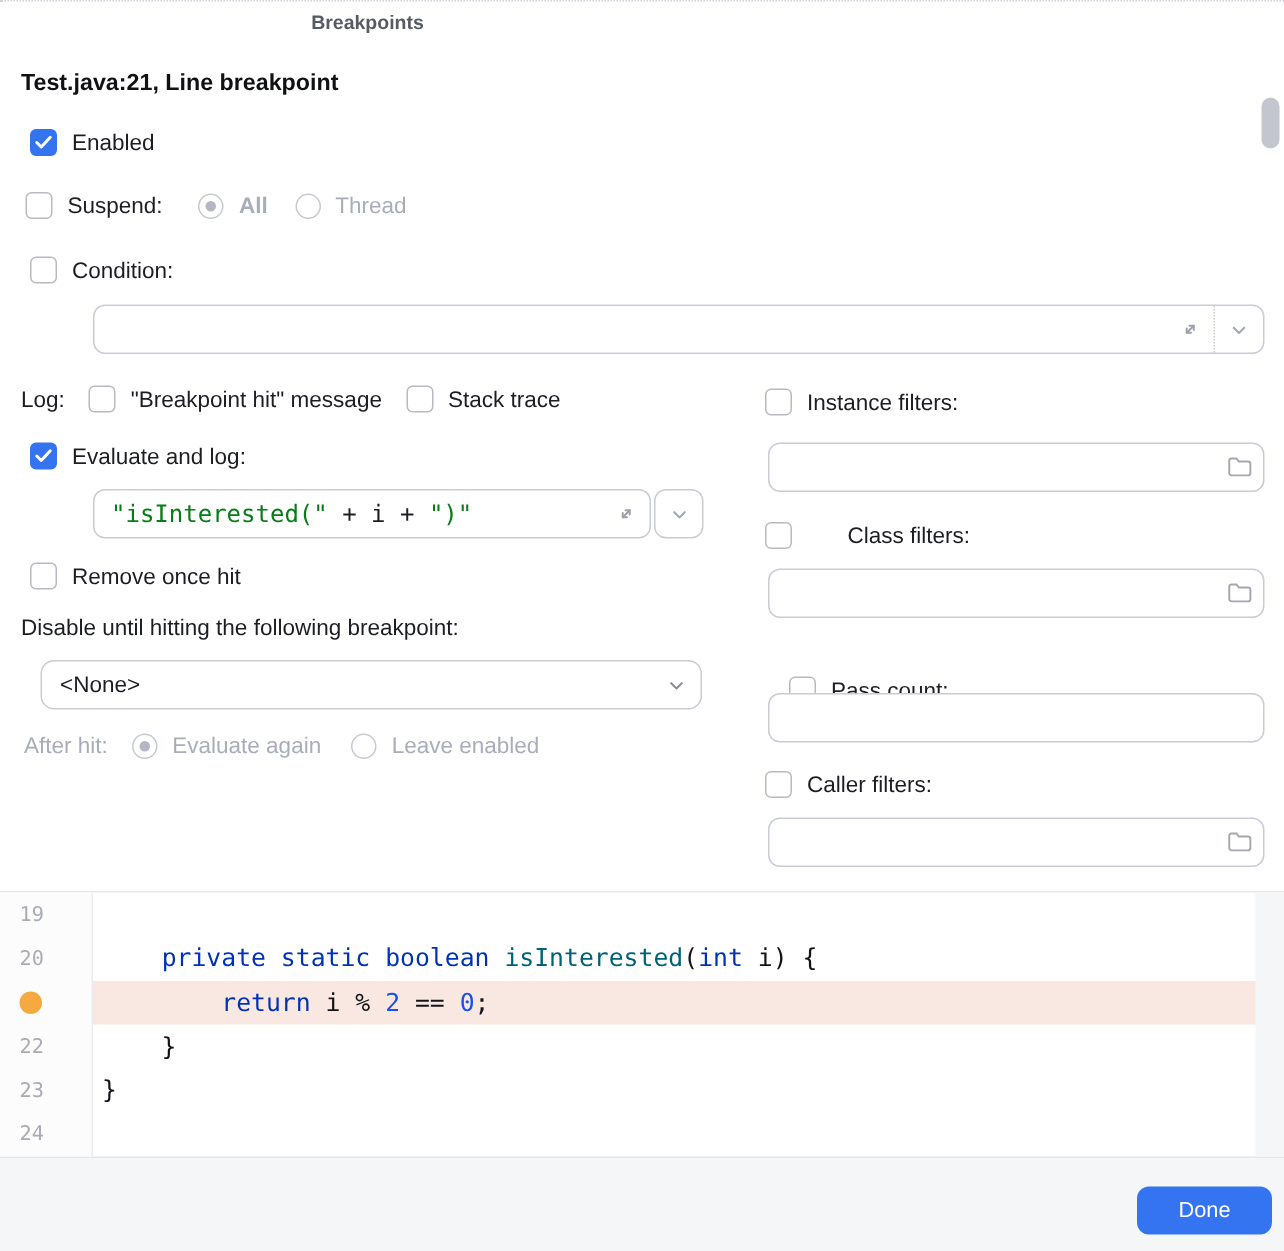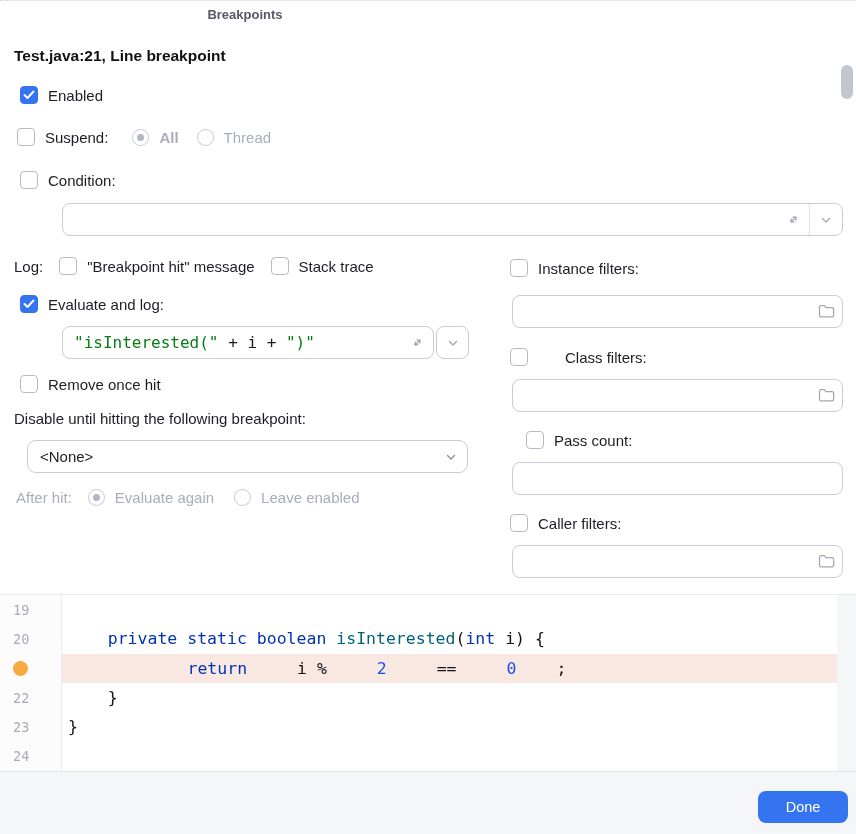--- a/index.html
+++ b/index.html
@@ -43,21 +43,21 @@
   .none-combo .val{padding:0 12px;font-size:15px;}
   
   #editor{left:0;top:593px;width:856px;height:178px;background:#fff;
           border-top:1px solid #e7e8ec;border-bottom:1px solid #e3e5ea;box-sizing:border-box;
           display:flex;flex-direction:column;}
   .ed-row{flex:1;display:flex;align-items:center;font-family:"DejaVu Sans Mono",monospace;font-size:16.5px;}
   .ed-gutter{width:62px;flex:none;box-sizing:border-box;padding-left:13px;height:100%;
              display:flex;align-items:center;border-right:1px solid #ebecf0;
              color:#a9abb6;font-size:13.5px;background:#fcfcfd;}
   .ed-code{flex:1;height:100%;display:flex;align-items:center;padding-left:6px;white-space:pre;}
-  .ed-row.hl .ed-code{background:#f9e8e2;gap:40px;}
+  .ed-row.hl .ed-code{background:#f9e8e2;}
   .bp-dot{width:15px;height:15px;border-radius:50%;background:#F6A940;display:inline-block;}
   .t-p{color:#121418;}
   .t-k{color:#0033B3;}
   .t-m{color:#00627A;}
   .t-n{color:#1750EB;}
   #scroll-track{position:absolute;right:0;top:594px;width:19px;height:176px;background:#f5f6f8;}
   #scroll-thumb{position:absolute;right:3px;top:64px;width:12px;height:34px;border-radius:6px;background:#c3c6ce;}
   
   #footer{left:0;top:771px;width:856px;height:63px;background:#f5f6f8;}
   #done-btn{position:absolute;right:8px;top:19px;width:90px;height:32px;background:#3574F0;color:#fff;
@@ -208,21 +208,21 @@
 </div>
 <div class="abs field" style="left:512px;top:378px;width:331px;height:33px;">
   <input type="text" value="" style="">
   <span class="icon-btn">
     <svg width="17" height="15" viewBox="0 0 17 15" fill="none" stroke="#a5a8b4" stroke-width="1.3" stroke-linejoin="round">
         <path d="M1.5 3.2 c0-.9 .7-1.6 1.6-1.6 h3.2 l1.6 2.1 h6.1 c.9 0 1.6 .7 1.6 1.6 v6 c0 .9-.7 1.6-1.6 1.6 h-10.9 c-.9 0-1.6-.7-1.6-1.6 z"></path>
       </svg>
   </span>
 </div>
 
-<div class="abs row" style="left:510px;top:430px;padding-left:16px;">
+<div class="abs row" style="left:510px;top:450px;padding-left:16px;">
   <span class="cbx">
     
   </span>
   <span>Pass count:</span>
 </div>
 <div class="abs field" style="left:512px;top:461px;width:331px;height:33px;">
   <input type="text" value="" style="">
 </div>
 
 <div class="abs row" style="left:510px;top:513px;">

